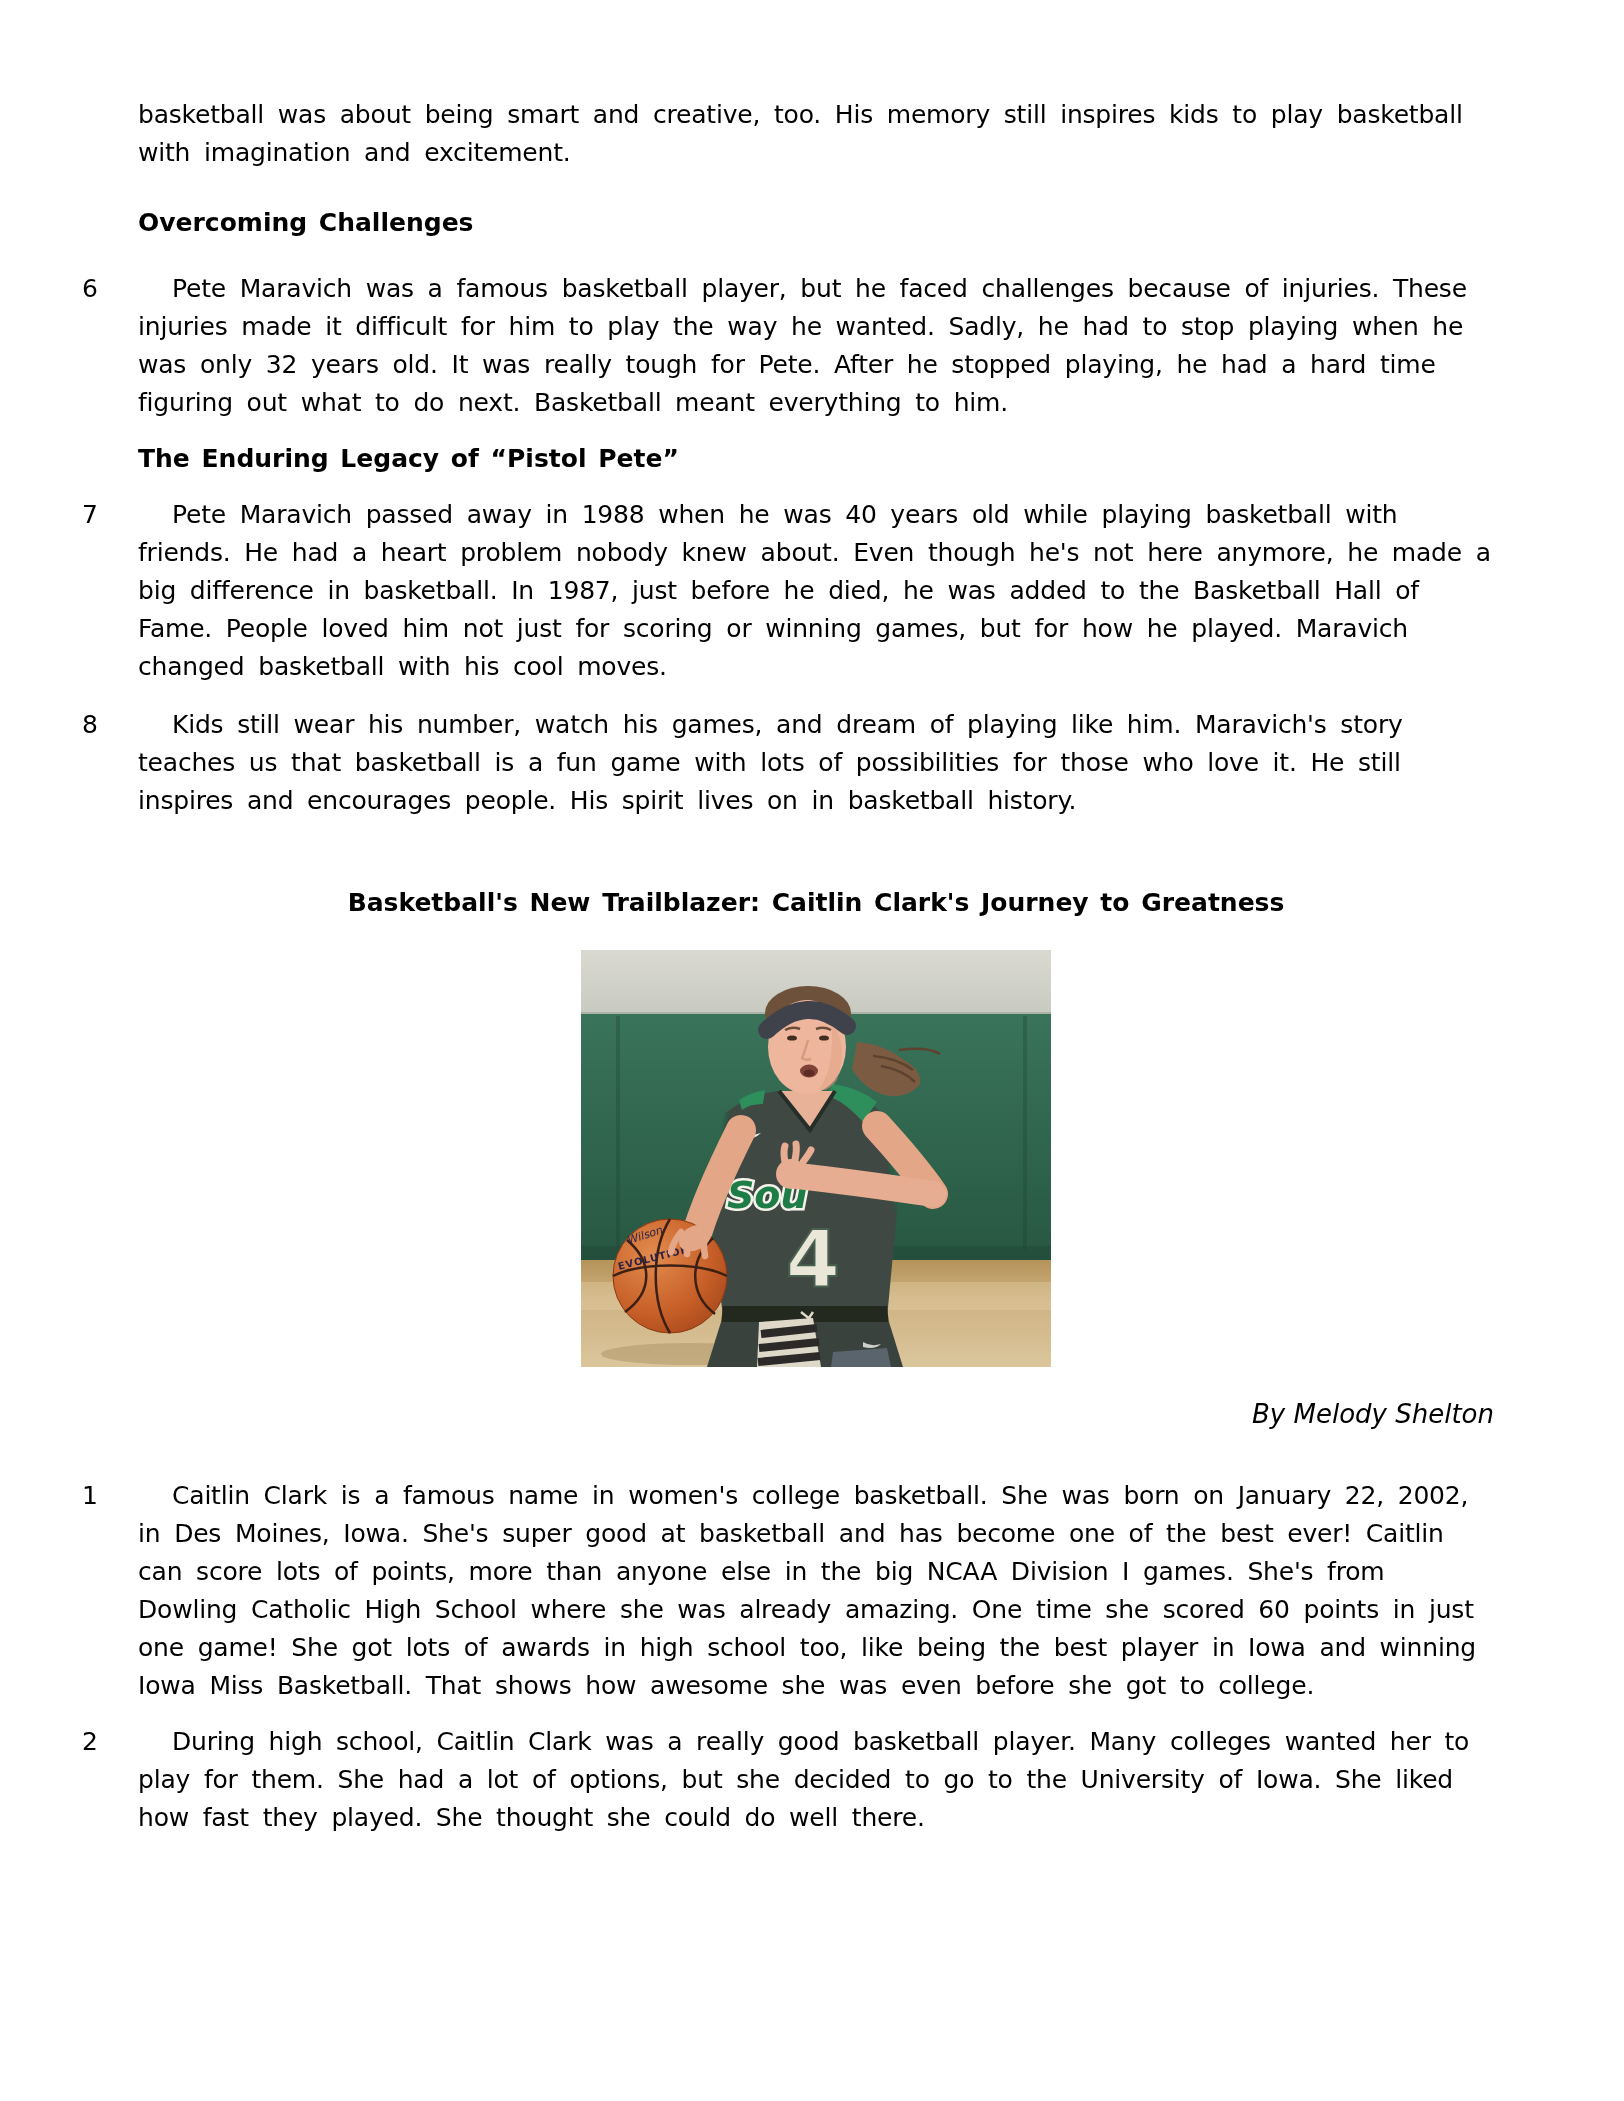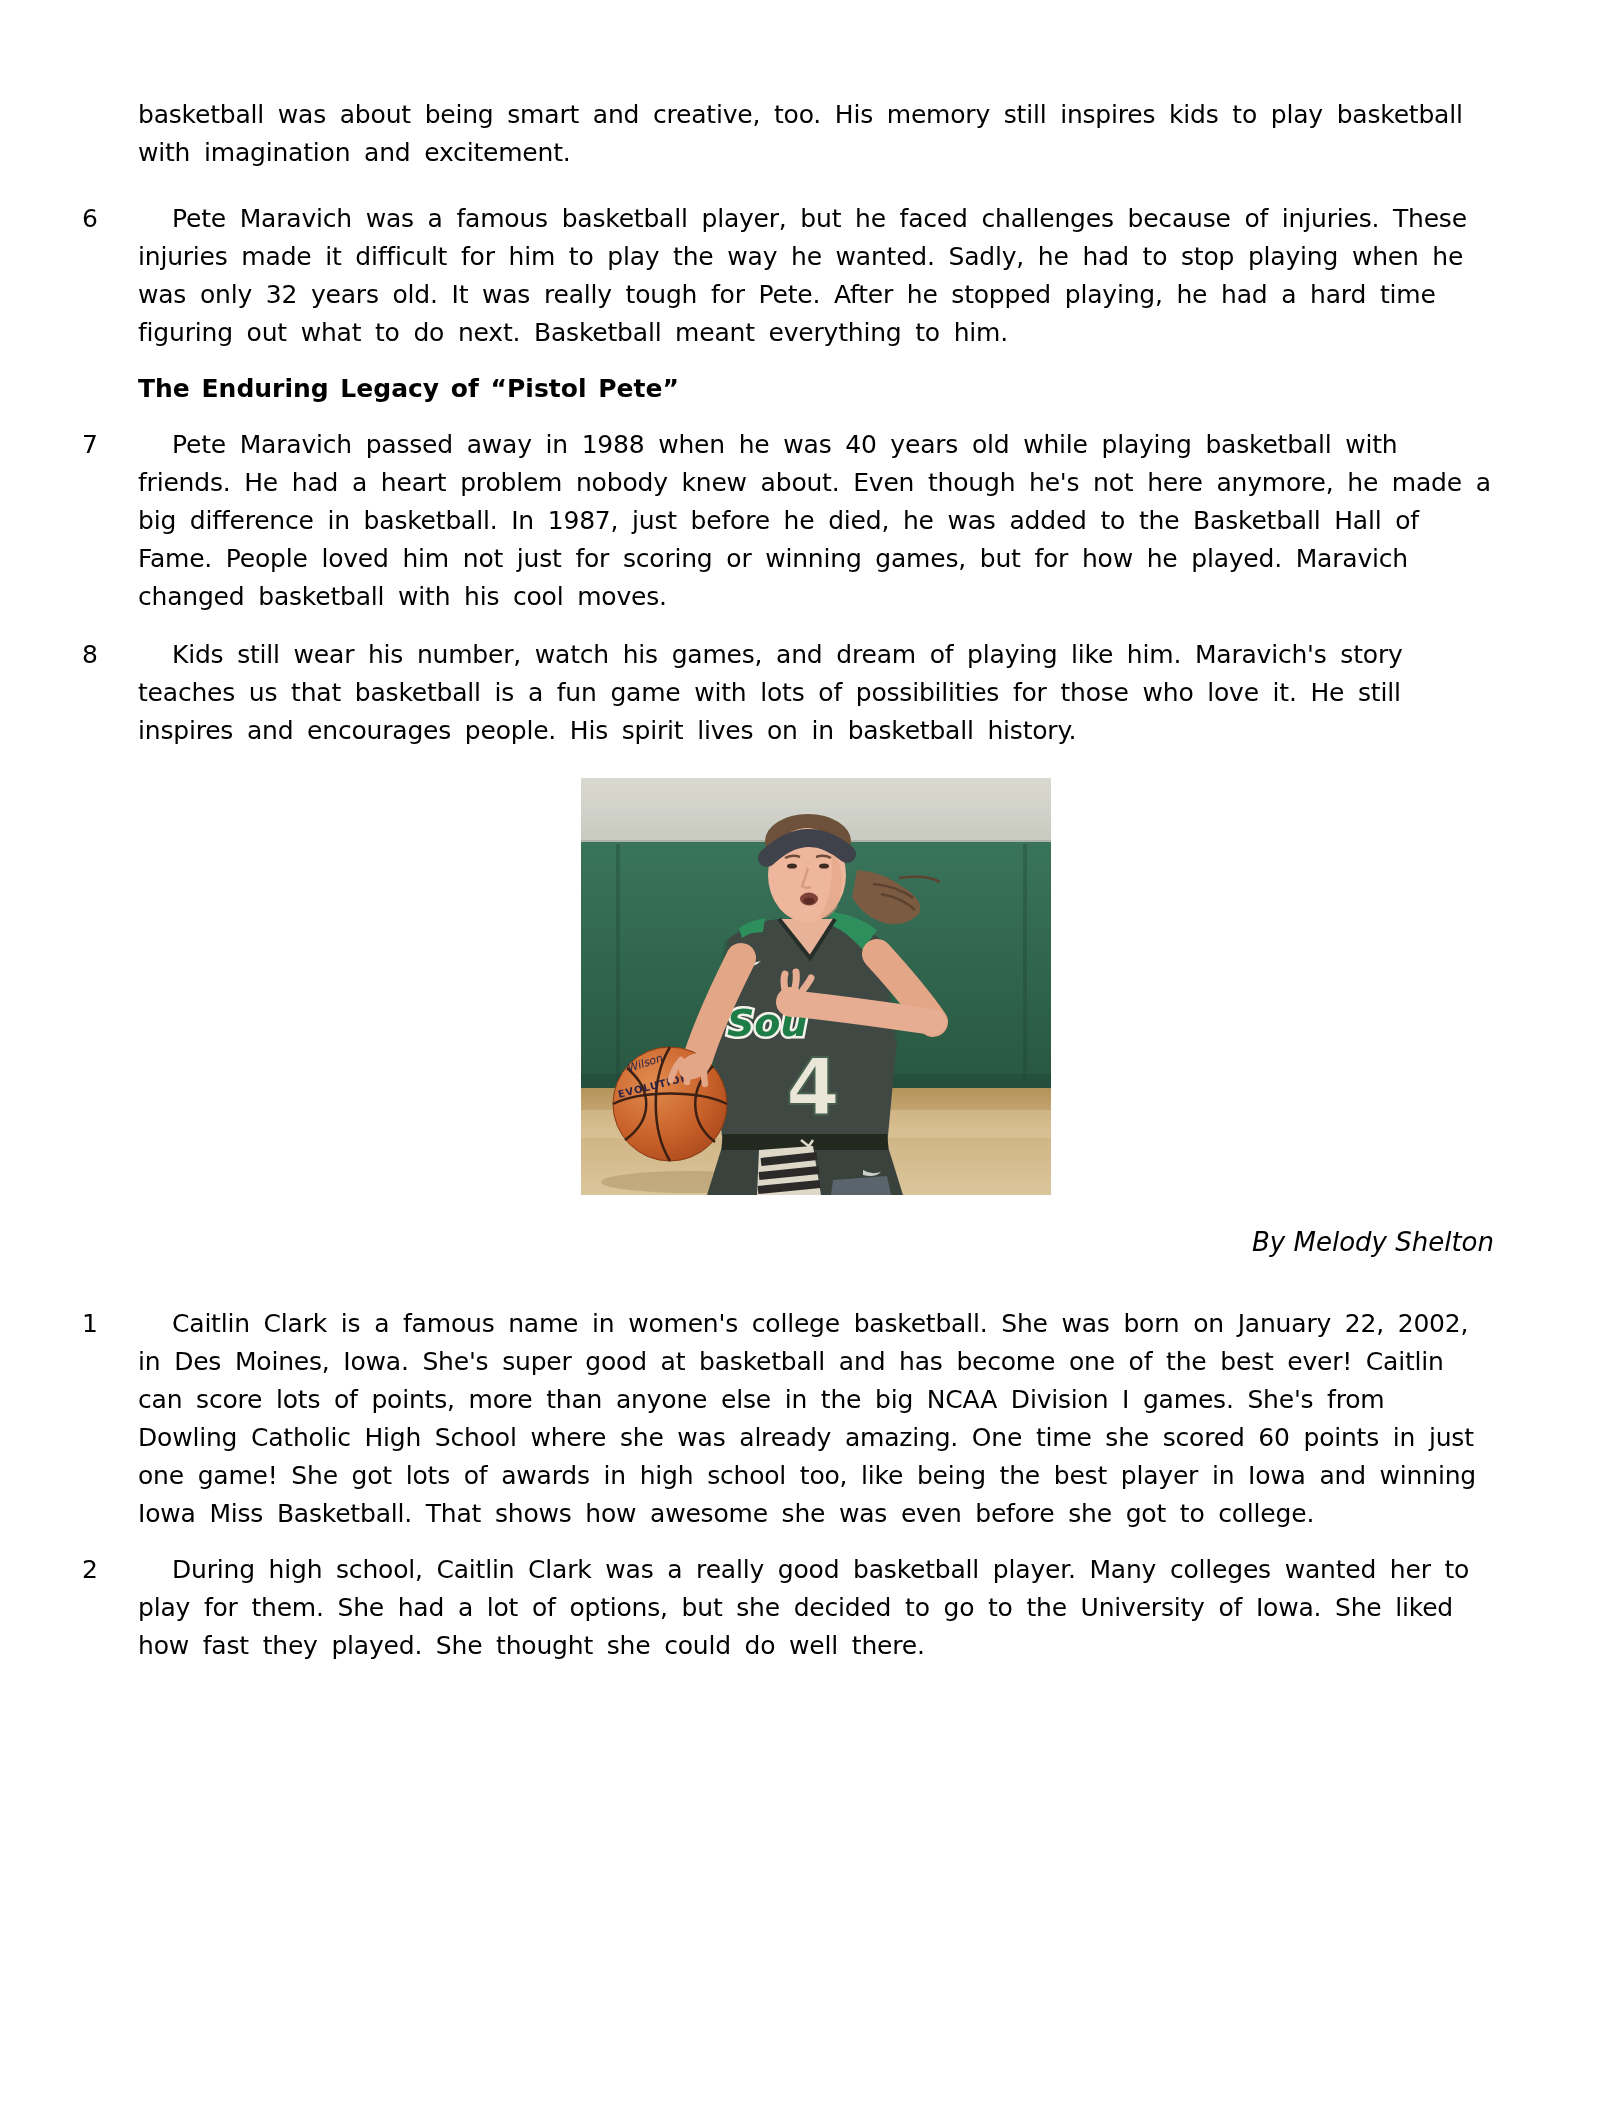--- a/index.html
+++ b/index.html
@@ -45,38 +45,40 @@
   }
 </style>
 </head>
 <body>
 
 <div class="page">
   <div class="content">
 
     <p class="body-text cont">basketball was about being smart and creative, too. His memory still inspires kids to play basketball with imagination and excitement.</p>
 
+    <h2 class="heading mt32">Overcoming Challenges</h2>
 
     <div class="numbered mt28">
       <span class="pnum">6</span>
       <p class="body-text indent">Pete Maravich was a famous basketball player, but he faced challenges because of injuries. These injuries made it difficult for him to play the way he wanted. Sadly, he had to stop playing when he was only 32 years old. It was really tough for Pete. After he stopped playing, he had a hard time figuring out what to do next. Basketball meant everything to him.</p>
     </div>
 
     <h2 class="heading mt26">The Enduring Legacy of “Pistol Pete”</h2>
 
     <div class="numbered mt26">
       <span class="pnum">7</span>
       <p class="body-text indent">Pete Maravich passed away in 1988 when he was 40 years old while playing basketball with friends. He had a heart problem nobody knew about. Even though he's not here anymore, he made a big difference in basketball. In 1987, just before he died, he was added to the Basketball Hall of Fame. People loved him not just for scoring or winning games, but for how he played. Maravich changed basketball with his cool moves.</p>
     </div>
 
     <div class="numbered mt20">
       <span class="pnum">8</span>
       <p class="body-text indent">Kids still wear his number, watch his games, and dream of playing like him. Maravich's story teaches us that basketball is a fun game with lots of possibilities for those who love it. He still inspires and encourages people. His spirit lives on in basketball history.</p>
     </div>
 
+    <h1 class="title">Basketball's New Trailblazer: Caitlin Clark's Journey to Greatness</h1>
 
     <div class="photo-wrap">
       <svg width="470" height="417" viewBox="0 0 470 417" xmlns="http://www.w3.org/2000/svg" role="img">
         <defs>
           <linearGradient id="wallTop" x1="0" y1="0" x2="0" y2="1">
             <stop offset="0" stop-color="#dad9d1"></stop>
               <stop offset="1" stop-color="#c6c9bf"></stop>
           </linearGradient>
           <linearGradient id="wallGreen" x1="0" y1="0" x2="0" y2="1">
             <stop offset="0" stop-color="#39745a"></stop>

